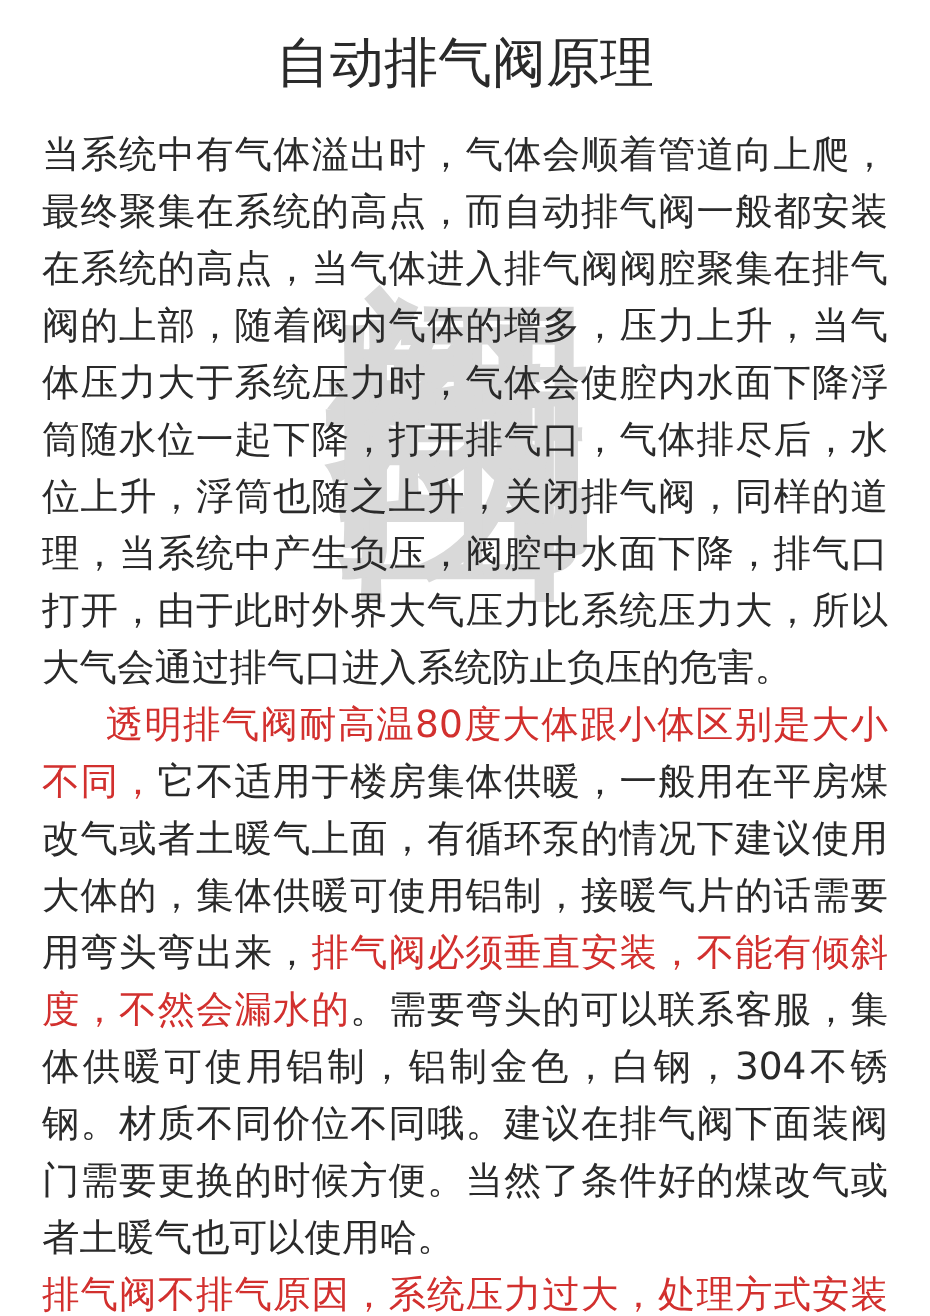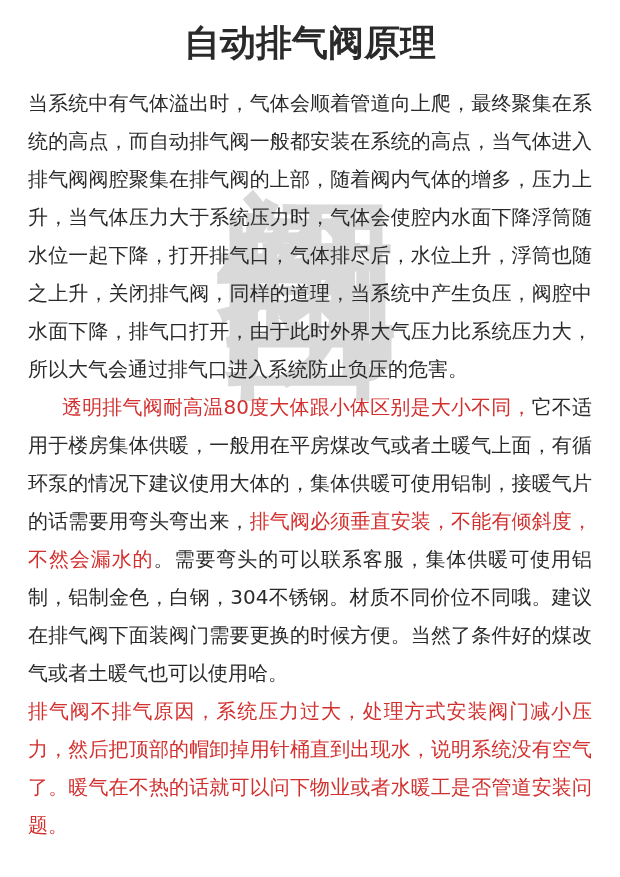--- a/index.html
+++ b/index.html
@@ -36,30 +36,30 @@
   }
   .content {
     position: relative;
     z-index: 1;
   }
   .title {
     margin: 0;
     padding-top: 22px;
     text-align: center;
     font-size: 36px;
-    font-weight: 700;
+    font-weight: 400;
     line-height: 42px;
     color: var(--ink, #1f1f1f);
   }
   .paragraphs {
     margin-top: 20px;
     padding: 0 28px;
   }
   .para {
-    font-size: 20px;
+    font-size: 25px;
     line-height: 38px;
     text-align: justify;
     text-justify: inter-ideograph;
     color: var(--ink, #2a2a2a);
     margin: 0;
   }
   .para.indent {
     text-indent: 1.7em;
   }
   .para .red {

